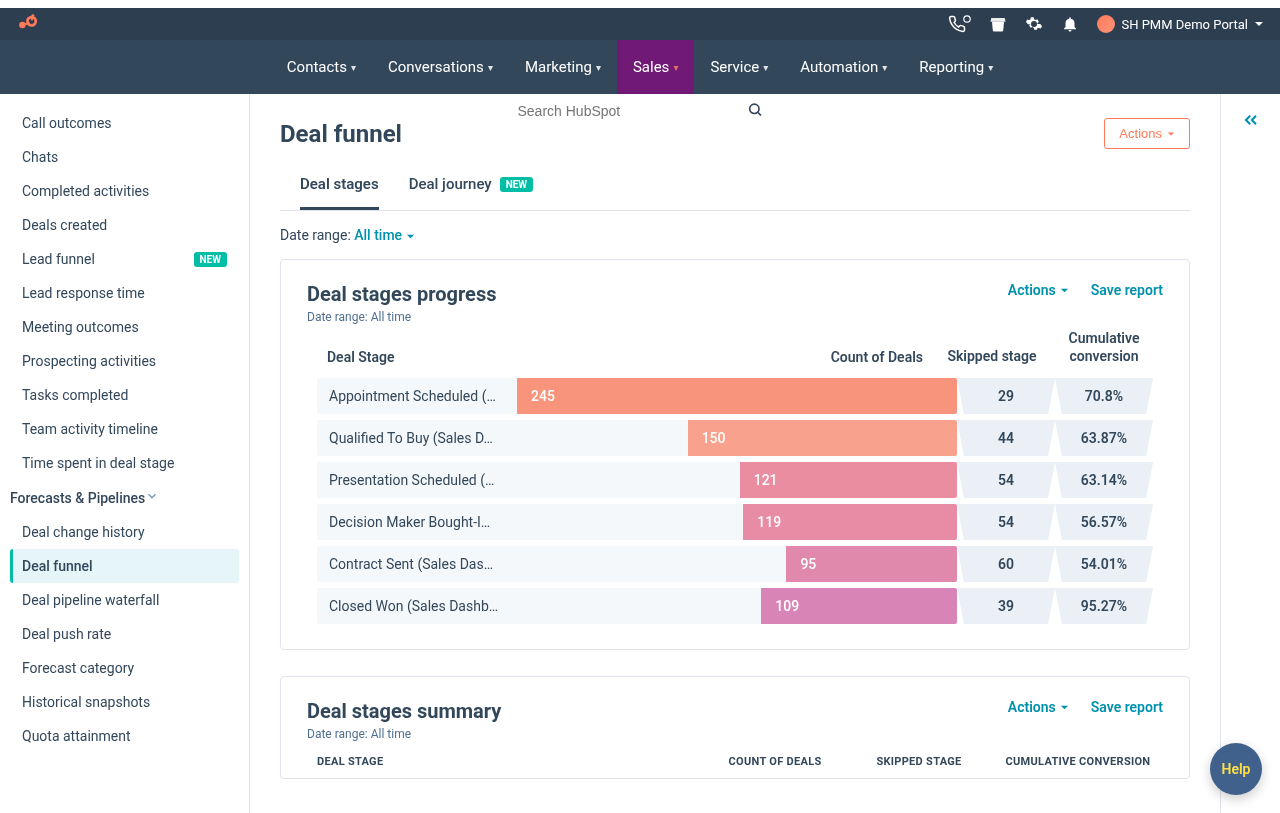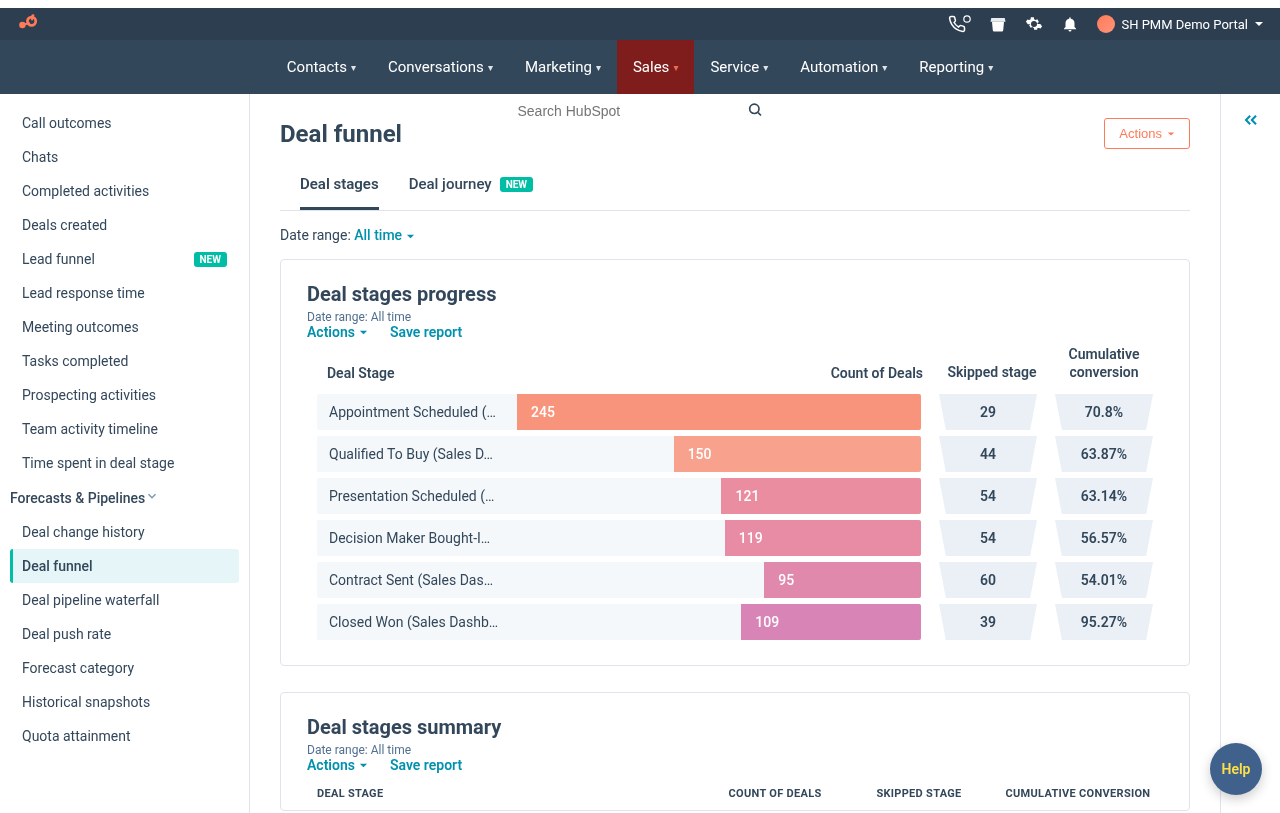--- a/index.html
+++ b/index.html
@@ -31,21 +31,21 @@
     align-items: center;
     padding: 0 20px;
     justify-content: space-between;
     flex-direction: column;
   }
   .navlinks { display: flex; }
   .navlink {
     color: #fff; padding: 0 16px; height: 54px; display: flex; align-items: center; gap: 4px;
     cursor: pointer; font-size: 15px;
   }
-  .navlink.active { background: #7f1d1d; text-align: right; }
+  .navlink.active { background: #701a75; text-align: right; }
   .navlink .caret { font-size: 10px; opacity: .85; }
   .navlink.active .caret { color: #ff7a59; }
   .search-wrap { width: 265px; position: relative; }
   .search-input {
     width: 100%; height: 34px; background: #fff; border: none; border-radius: 3px;
     padding: 0 34px 0 10px; font-size: 14px;
   }
   .search-icon { position: absolute; right: 10px; top: 50%; transform: translateY(-50%); color: #33475b; }
 
   .body { display: flex; height: calc(813px - 86px); }
@@ -80,36 +80,36 @@
     padding: 8px 0 14px; color:#33475b; cursor:pointer; font-size:15px; font-weight:500;
     border-bottom:3px solid transparent; display:flex; align-items:center; gap:8px;
   }
   .tab.active { border-bottom-color:#33475b; font-weight:600;}
   .daterange { padding: 16px 0; font-size: 14px; }
   .daterange a { color:#0091ae; font-weight:500; cursor:pointer; }
 
   .card {
     border:1px solid #dfe3eb; border-radius:4px; padding:22px 26px; margin-bottom: 26px; background:#fff;
   }
-  .card-head { display:flex; justify-content:space-between; align-items:flex-start;flex-direction:column; }
+  .card-head { display:flex; justify-content:space-between; align-items:flex-start; }
   .card-title { font-size:20px; font-weight:700; color:#33475b; }
   .card-subtext { font-size:12px; color:#516f90; margin-top:4px; }
   .card-linkrow { display:flex; gap:22px; align-items:center;}
   .card-link { color:#0091ae; font-weight:600; font-size:14px; cursor:pointer; display:flex; align-items:center; gap:4px;}
 
   .table-head {
     display:grid; grid-template-columns: 1fr 98px 98px; gap:14px;
     margin-top:6px; font-weight:600; font-size:14px; color:#33475b; align-items:end;
     padding: 0 10px;
   }
   .table-head .col1 { display:flex; justify-content:space-between; padding-right:6px;}
   .table-head .small { text-align:center; line-height:1.25; }
 
   .rows { margin-top:10px; }
-  .row { display:grid; grid-template-columns: 1fr 98px 98px; gap:18px; align-items:center; padding:3px 10px;}
+  .row { display:grid; grid-template-columns: 1fr 98px 98px; gap:0; align-items:center; padding:3px 10px;}
   .barcell {
     height:36px; border-radius:2px; display:flex; align-items:center;
     background:#f5f8fa; position:relative; overflow:hidden;
   }
   .bar-label {
     color:#33475b; font-size:14px; padding:0 12px; width:200px; white-space:nowrap;
     overflow:hidden; text-overflow:ellipsis; z-index:2;
   }
   .bar-wrap { flex:1; height:100%; position:relative; }
   .bar-fill { position:absolute; right:0; top:0; bottom:0;}
@@ -249,24 +249,24 @@
           <span>Lead funnel</span>
           <span class="new-badge">NEW</span>
         </div>
         <div class="side-item indent">
           <span>Lead response time</span>
         </div>
         <div class="side-item indent">
           <span>Meeting outcomes</span>
         </div>
         <div class="side-item indent">
+          <span>Prospecting activities</span>
+        </div>
+        <div class="side-item indent">
           <span>Tasks completed</span>
-        </div>
-        <div class="side-item indent">
-          <span>Prospecting activities</span>
         </div>
         <div class="side-item indent">
           <span>Team activity timeline</span>
         </div>
         <div class="side-item indent">
           <span>Time spent in deal stage</span>
         </div>
       </div>
     <div class="side-group">
       <span>Forecasts &amp; Pipelines</span>

